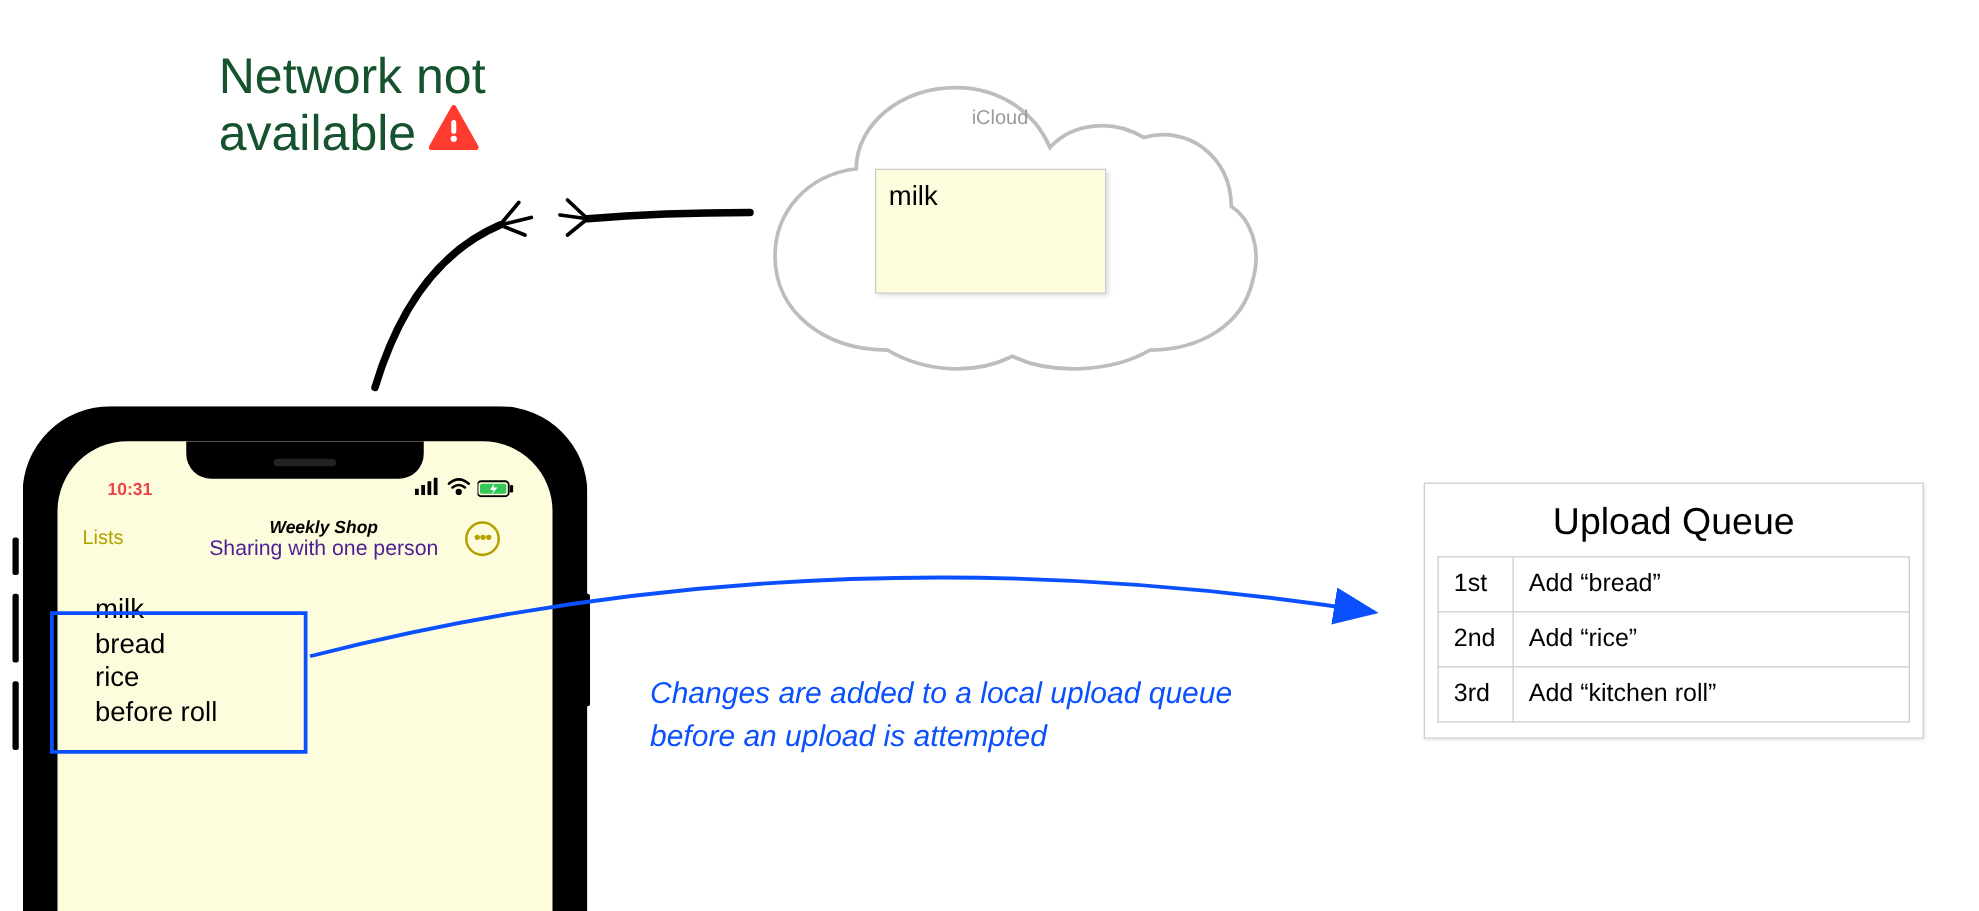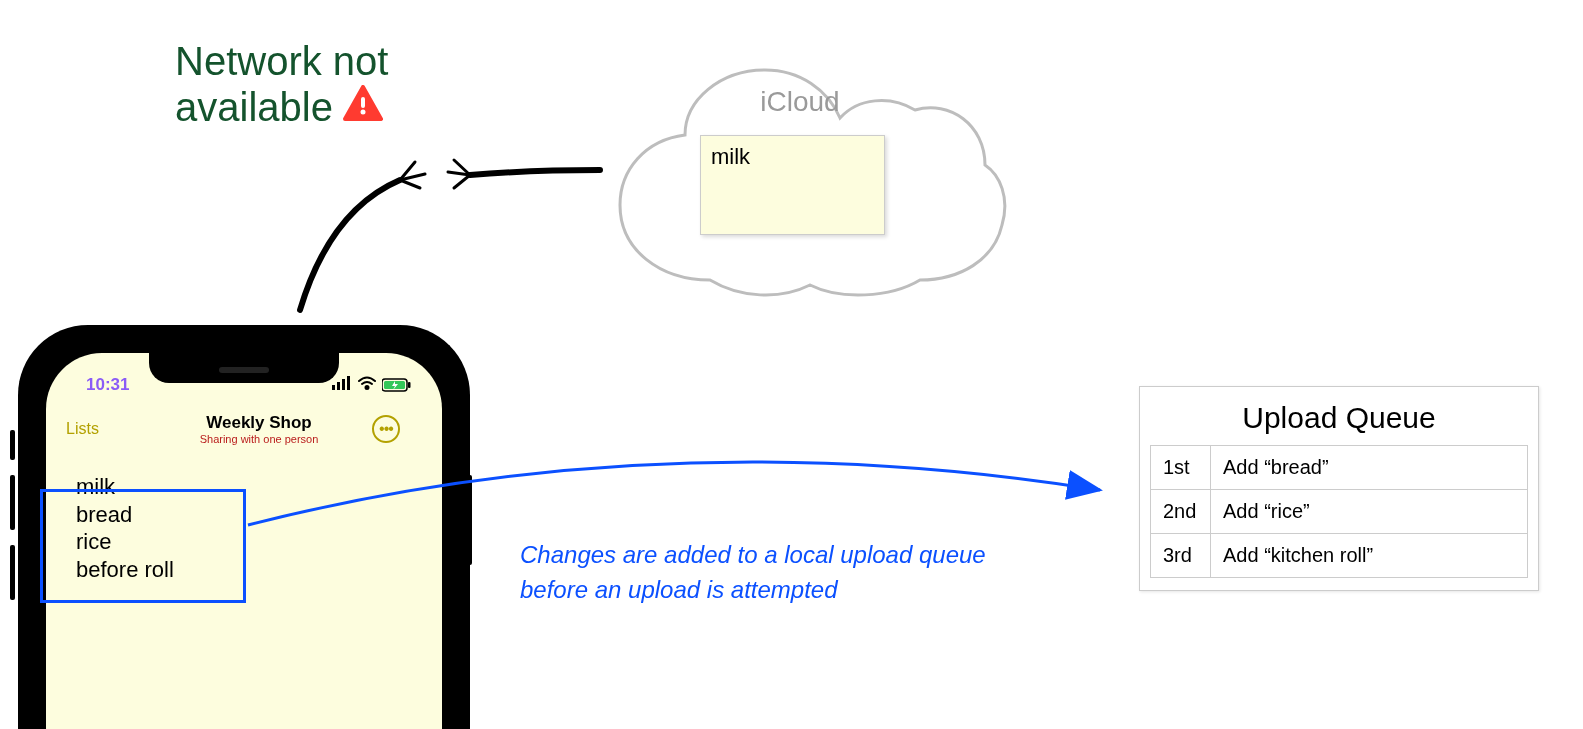--- a/index.html
+++ b/index.html
@@ -37,21 +37,21 @@
     top: 40px;
     width: 420px;
     height: 280px;
   }
   .icloud-label {
     position: absolute;
     left: 50%;
     transform: translateX(-50%);
     top: 46px;
     color: #9a9a9a;
-    font-size: 28px;
+    font-size: 16px;
   }
   .icloud-note {
     position: absolute;
     left: 110px;
     top: 95px;
     width: 185px;
     height: 100px;
     background: #fdfdde;
     border: 1px solid #ccc;
     box-shadow: 2px 2px 4px rgba(0,0,0,0.15);
@@ -107,44 +107,44 @@
     transform: translateX(-50%);
   }
   .status-bar {
     position: absolute;
     top: 18px;
     left: 0; right: 0;
     height: 28px;
     display: flex;
     justify-content: space-between;
     padding: 0 30px 0 40px;
-    font-size: 17px;
+    font-size: 14px;
     font-weight: 600;
-    color: #8b5cf6;
-    align-items: center;
+    color: #ef4444;
+    align-items: flex-end;
   }
   .status-right { display: flex; gap: 6px; align-items: center; }
   .battery { display: inline-flex; align-items: center; }
 
   .nav-bar {
     position: absolute;
     top: 60px;
     left: 0; right: 0;
     display: grid;
     grid-template-columns: 80px 1fr 50px;
     align-items: center;
     padding: 0 20px;
   }
   .lists-btn {
     color: #b3a100;
     font-size: 16px;
   }
   .nav-center { text-align: center; }
-  .nav-title { font-weight: 600; font-size: 17px; color: #000; }
-  .nav-sub { font-size: 11px; color: #b91c1c; }
+  .nav-title { font-weight: 600; font-size: 14px; color: #000; font-style: italic; }
+  .nav-sub { font-size: 17px; color: #4c1d95; }
   .more-btn {
     width: 28px; height: 28px;
     border: 2px solid #b3a100;
     border-radius: 50%;
     color: #b3a100;
     display: flex; align-items: center; justify-content: center;
     font-size: 16px;
     letter-spacing: -1px;
   }
 

